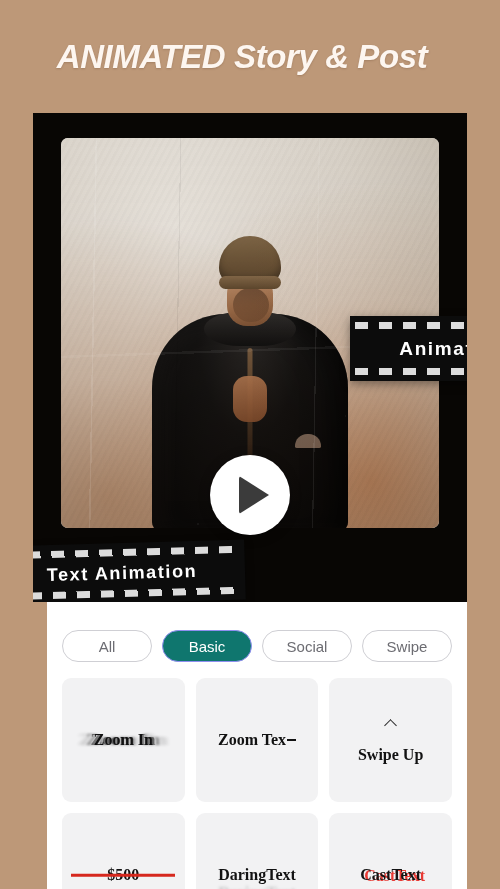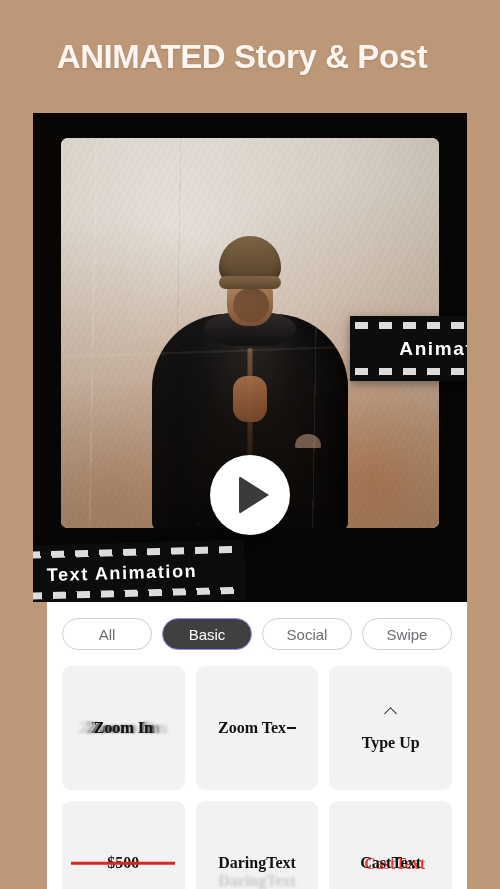--- a/index.html
+++ b/index.html
@@ -29,20 +29,21 @@
   }
 
   
   .header {
     position: absolute;
     top: 0; left: 0; right: 16px;
     height: 113px;
     display: flex;
     align-items: center;
     justify-content: center;
+    font-style: italic;
   }
 
   .page-title {
     font-size: 33px;
     color: #fdf6f0;
     letter-spacing: -0.4px;
     white-space: nowrap;
     text-shadow: 0 1px 2px rgba(90,60,38,0.25);
   }
   .page-title .t-bold { font-weight: 700; }
@@ -240,21 +241,21 @@
     transform: rotate(-1.6deg);
   }
 
   
   .sheet {
     position: absolute;
     left: 0; right: 0;
     top: 489px;
     bottom: 0;
     background: #ffffff;
-    padding: 16px 15px 0 15px;
+    padding: 28px 15px 0 15px;
     margin-left: 14px;
   }
 
   
   .chip-row {
     display: flex;
     gap: 10px;
     margin-bottom: 16px;
   }
   .chip {
@@ -265,21 +266,21 @@
     background: #ffffff;
     color: #6c6c72;
     font-size: 15px;
     display: flex;
     align-items: center;
     justify-content: center;
     cursor: pointer;
     white-space: nowrap;
   }
   .chip.is-active {
-    background: #404040;
+    background: #0f766e;
     border-color: #8f8ff0;
     color: #ffffff;
   }
 
   
   .grid {
     display: grid;
     grid-template-columns: repeat(3, 1fr);
     gap: 11px;
   }
@@ -453,21 +454,21 @@
         <span class="card-label">Zoom In</span>
       </div>
 
       <div class="card fx-type">
         <span class="card-label">Zoom Tex</span>
         <span class="caret"></span>
       </div>
 
       <div class="card fx-swipe">
         <span class="chev"></span>
-        <span class="card-label">Type Up</span>
+        <span class="card-label">Swipe Up</span>
       </div>
 
       <div class="card fx-strike">
         <span class="card-label">$500</span>
         <span class="strike-line"></span>
       </div>
 
       <div class="card fx-daring">
         <span class="echo">DaringText</span>
         <span class="card-label">DaringText</span>

